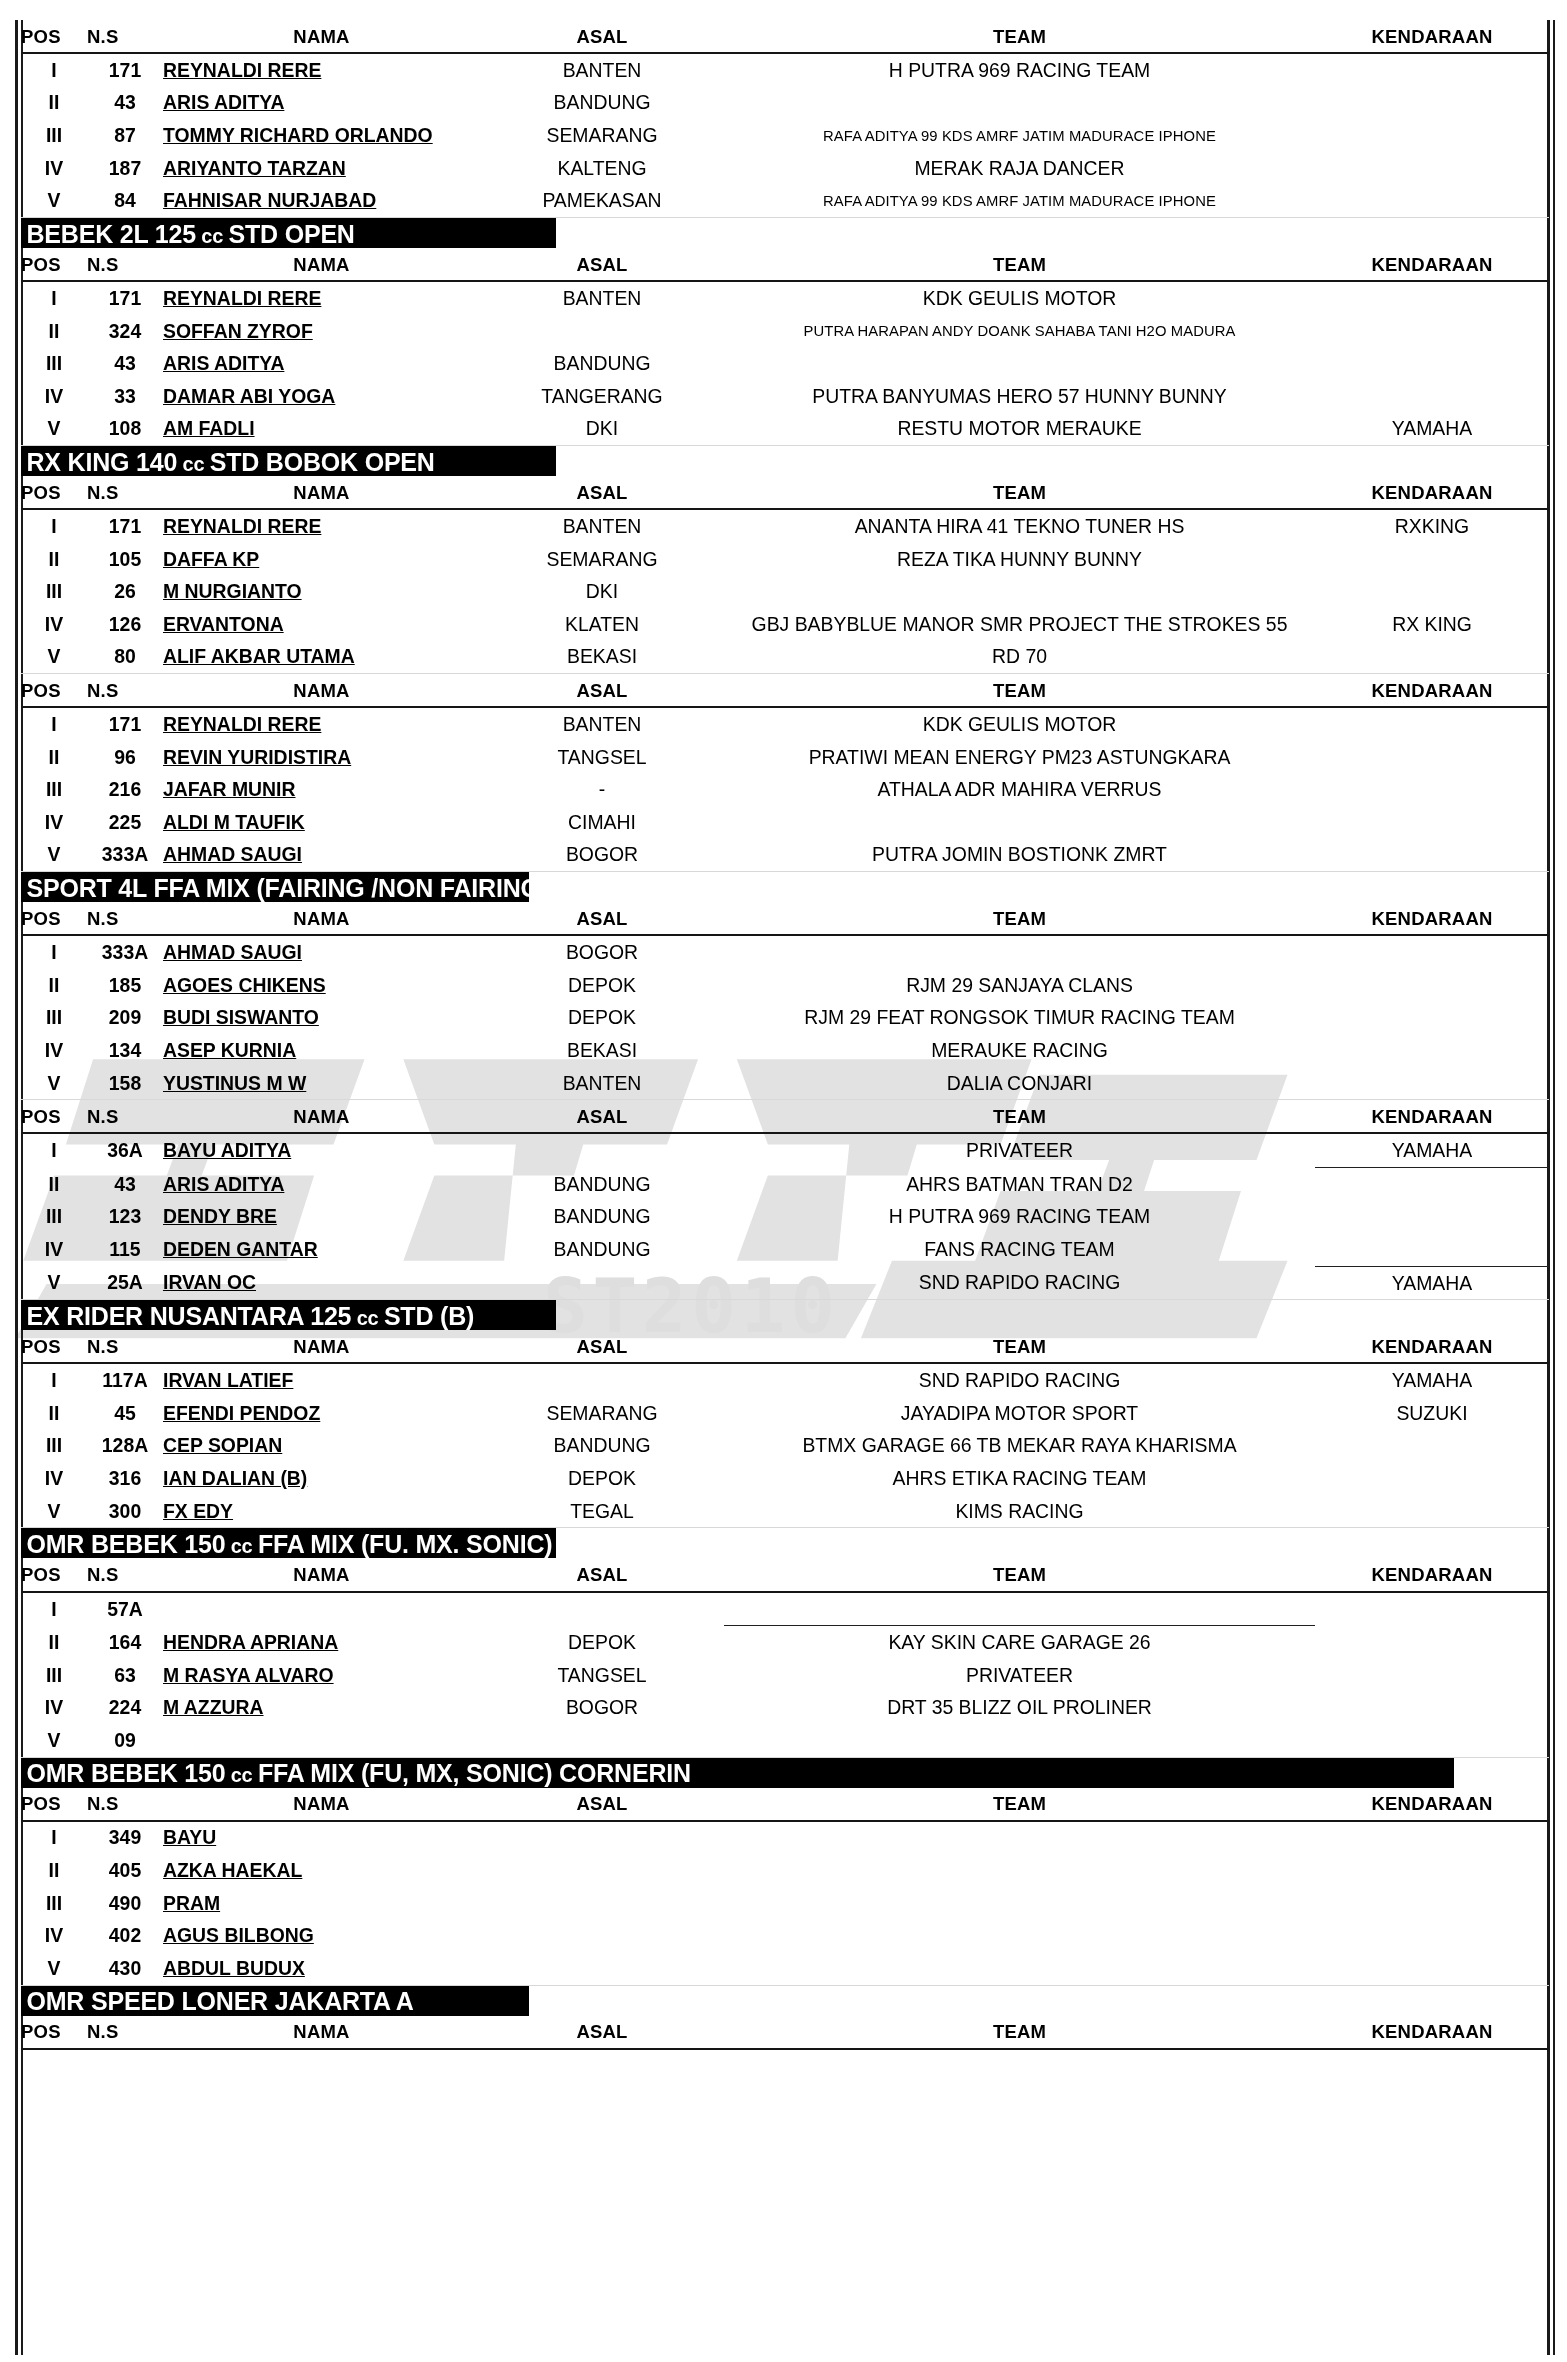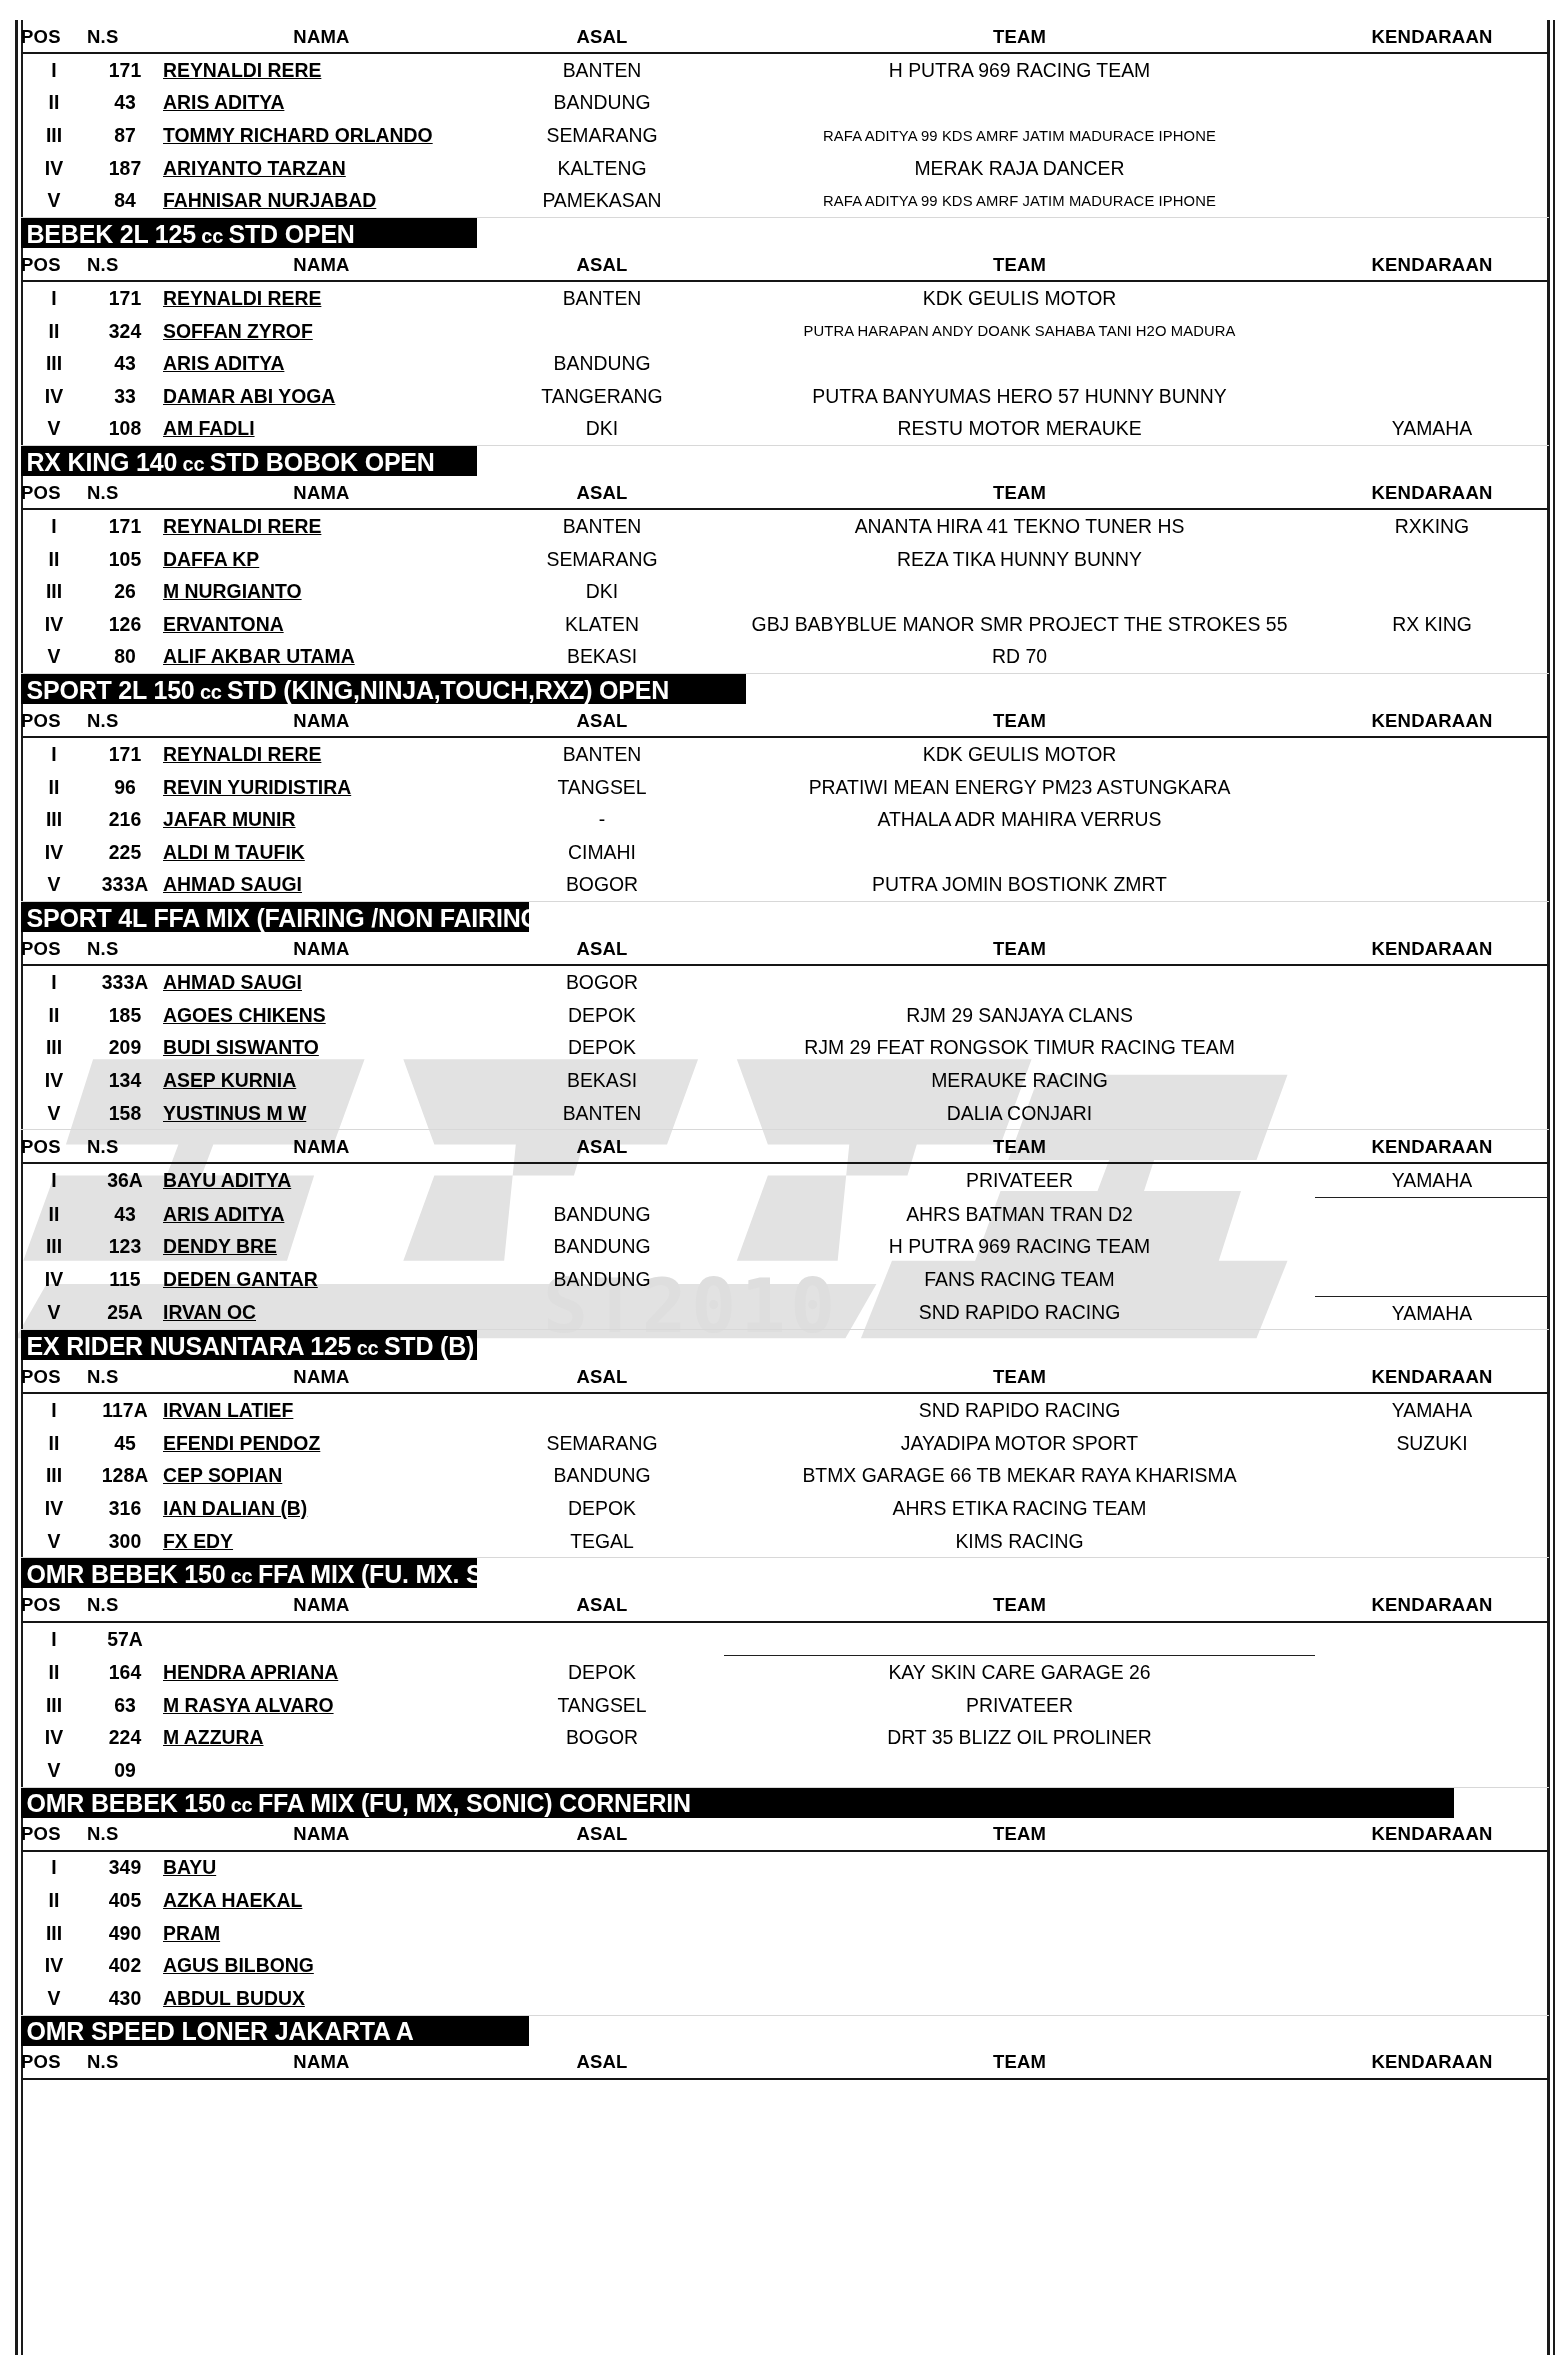--- a/index.html
+++ b/index.html
@@ -73,21 +73,21 @@
     color: #ffffff;
     font-weight: bold;
     font-size: 25px;
     line-height: 30px;
     height: 30px;
     padding: 0.9px 0 2.8px 5.5px;
     white-space: nowrap;
     overflow: hidden;
     letter-spacing: -0.2px;
     box-sizing: border-box;
-    width: 456px;
+    width: 535px;
   }
   .section-banner.wide   { width: 508px; }
   .section-banner.wider  { width: 725px; }
   .section-banner.widest { width: 1433px; }
   .section-banner .cc {
     font-size: 20px;
   }
 
   
   tr.head-row td {
@@ -324,25 +324,20 @@
           <td class="cell-kend">RX KING</td>
         </tr>
         <tr class="data-row block-end">
           <td class="cell-pos">V</td>
           <td class="cell-ns">80</td>
           <td class="cell-nama">ALIF AKBAR UTAMA</td>
           <td class="cell-asal">BEKASI</td>
           <td class="cell-team">RD 70</td>
           <td class="cell-kend"></td>
         </tr>
-        <tr class="section-row">
-          <td colspan="6">
-            <div class="section-banner wider">SPORT 2L 150<span class="cc"> cc </span>STD (KING,NINJA,TOUCH,RXZ) OPEN</div>
-          </td>
-        </tr>
         <tr class="head-row">
           <td class="h-pos">POS</td>
           <td class="h-ns">N.S</td>
           <td class="h-nama">NAMA</td>
           <td class="h-asal">ASAL</td>
           <td class="h-team">TEAM</td>
           <td class="h-kend">KENDARAAN</td>
         </tr>
         <tr class="data-row">
           <td class="cell-pos">I</td>

